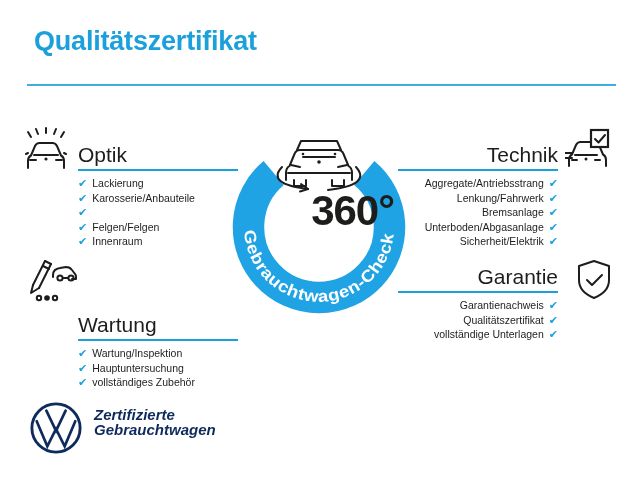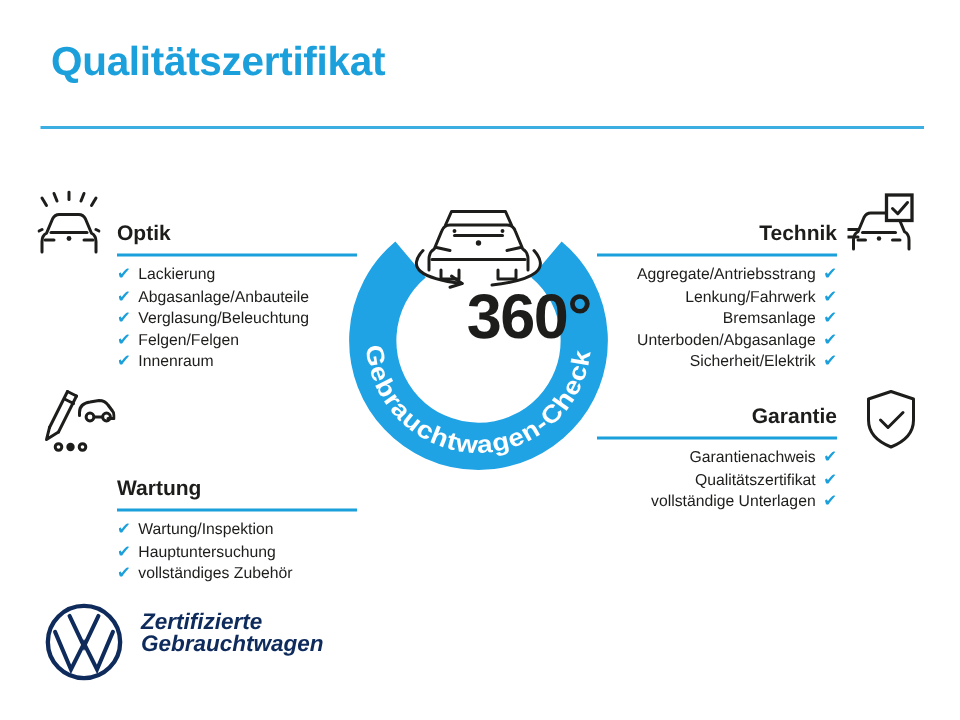--- a/index.html
+++ b/index.html
@@ -9,21 +9,21 @@
   body{font-family:"Liberation Sans", sans-serif; background:#ffffff;}
   .stage{position:relative;width:632px;height:480px;background:#fff;overflow:hidden;}
 
   .title{position:absolute;left:34px;top:26px;font-size:27px;font-weight:bold;color:var(--accent);letter-spacing:-0.2px;}
   .top-rule{position:absolute;left:27px;top:84px;width:589px;height:2px;background:var(--accent);opacity:.85;}
 
   .icon{position:absolute;}
   .icon svg{display:block;}
 
   .sec{position:absolute;width:160px;}
-  .sec .hd{font-size:14px;font-weight:bold;color:var(--ink);line-height:18px;}
+  .sec .hd{font-size:21px;font-weight:normal;color:var(--ink);line-height:18px;}
   .sec .hd-rule{height:2px;background:var(--accent);margin-top:5px;}
   .sec ul{list-style:none;margin:7px 0 0 0;padding:0;}
   .sec li{display:flex;align-items:center;gap:5px;font-size:10.5px;line-height:11px;color:var(--ink);margin-bottom:3.6px;}
   .sec .chk{color:var(--accent);font-size:11px;line-height:11px;}
   .sec.right{text-align:right;}
   .sec.right li{justify-content:flex-end;align-items:center;}
 
   .badge{position:absolute;left:224px;top:127px;width:190px;height:200px;}
   .badge-360{position:absolute;left:244px;top:189px;width:150px;text-align:right;
     font-size:42px;font-weight:bold;color:var(--ink);letter-spacing:-1px;line-height:44px;}
@@ -62,25 +62,24 @@
   <div class="sec" style="left:78px;top:146px;">
     <div class="hd">Optik</div>
     <div class="hd-rule"></div>
     <ul>
       <li>
           <span class="chk">✔</span>
           <span>Lackierung</span>
         </li>
       <li>
           <span class="chk">✔</span>
-          <span>Abgasanlage/Anbauteile</span>
-        </li>
-      <li>
-          <span class="chk">✔</span>
-          <span>Verglasung/Beleuchtung</span>
+          <span>Karosserie/Anbauteile</span>
+        </li>
+      <li>
+          <span class="chk">✔</span>
         </li>
       <li>
           <span class="chk">✔</span>
           <span>Felgen/Felgen</span>
         </li>
       <li>
           <span class="chk">✔</span>
           <span>Innenraum</span>
         </li>
     </ul>

